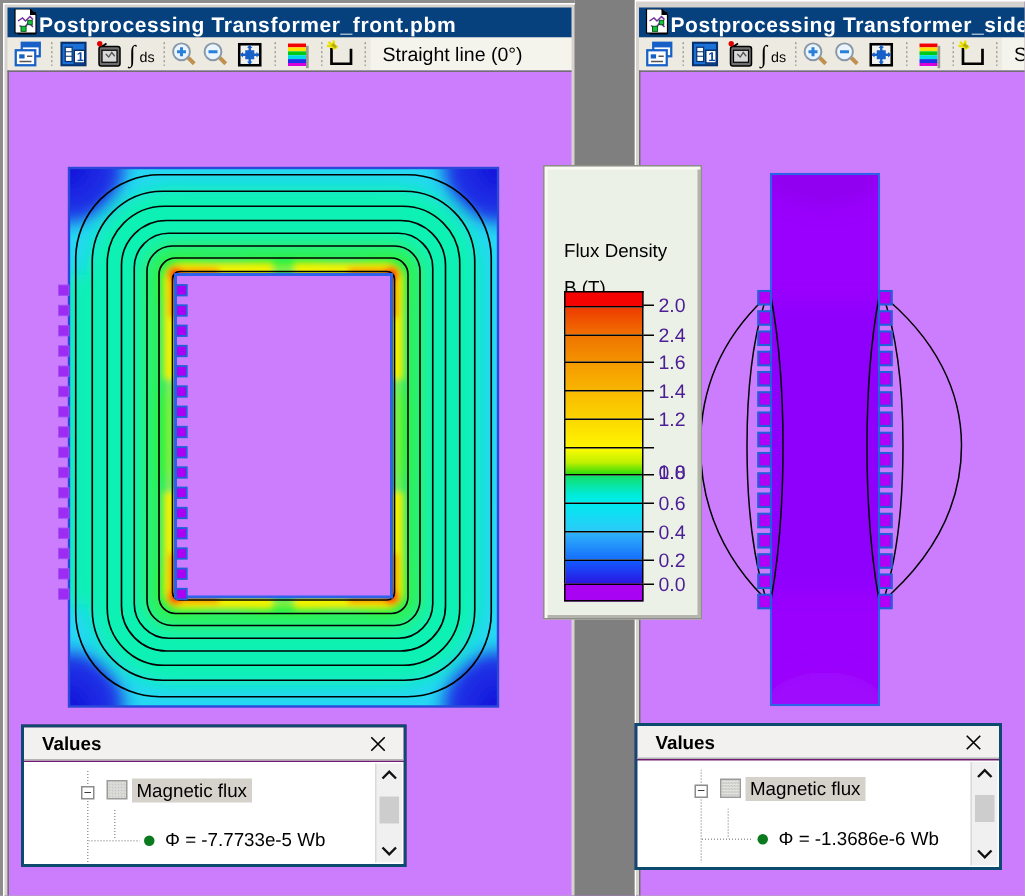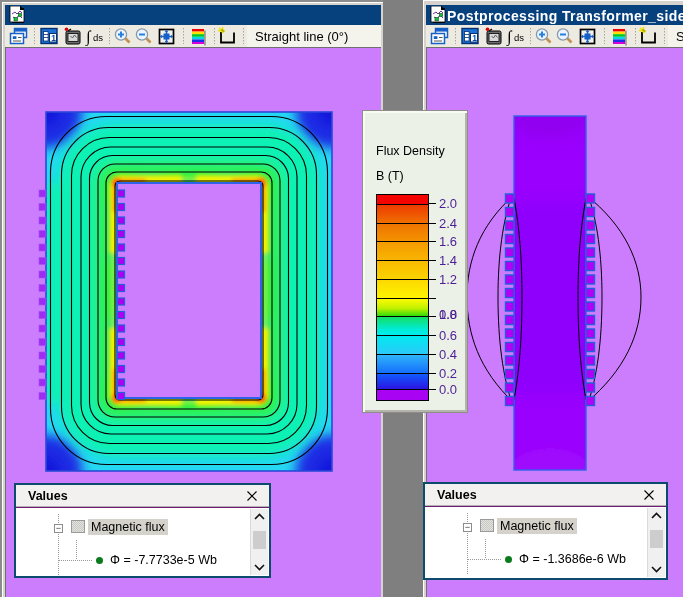--- a/index.html
+++ b/index.html
@@ -22,21 +22,21 @@
 #clientL { left:5px; top:47px; width:376px; height:550px; }
 #titleR { left:426px; top:5px; width:257px; }
 #toolbarR { left:426px; top:25px; width:257px; }
 #clientR { left:426px; top:47px; width:257px; height:550px; }
 
 #legend { left:362px; top:110px; width:106px; height:303px; background:#ECF1E8;
   border:1px solid #8E8E88; box-shadow: inset 2px 2px 0 #FAFAF4, inset -2px -2px 0 #B4B4AC; }
 #legendTitle { left:4px; top:4px; width:98px; height:19px; background:#06417E; color:#fff;
   font-weight:bold; font-size:13px; line-height:19px; padding-left:5px; }
 #legendTitle .x { position:absolute; right:6px; top:0px; font-weight:normal; font-size:12px; }
-.ltext { position:absolute; color:#000; font-size:12.5px; }
+.ltext { position:absolute; color:#000; font-size:12.5px;margin-top:16px; }
 
 .band { position:absolute; left:13px; width:53px; border-top:1px solid #000;
   border-left:1px solid #000; border-right:1px solid #000; }
 .tick { position:absolute; left:66px; width:7px; height:1px; background:#000; }
 .tlabel { position:absolute; left:76px; font-size:13px; color:#4c1d95; }
 
 .values { background:#701a75; border:2px solid #0c4a6e; }
 #valuesL { left:14px; top:483px; width:257px; height:95px; }
 #valuesR { left:423px; top:482px; width:245px; height:98px; }
 .vtitle { position:absolute; left:0; top:0; right:0; height:22px; background:#F2F1F0;
@@ -65,20 +65,21 @@
     <svg class="ticon" viewBox="0 0 17 18">
  <g id="docicon">
   <rect x="3" y="2" width="12" height="15" fill="#000"></rect>
   <path d="M1,0 h10 l4,4 v12 h-14 z" fill="#fff" stroke="#000" stroke-width="0.8"></path>
   <path d="M11,0 l4,4 h-4 z" fill="#000"></path>
   <path d="M3,8 l3,-2 2,2 3,-3 2,2 M4,11 l3,2 3,-4 3,3" stroke="#7030A0" stroke-width="1" fill="none"></path>
   <rect x="5" y="11.5" width="3.4" height="3.4" fill="#18C040" stroke="#005010" stroke-width="0.6"></rect>
   <rect x="9.5" y="7.5" width="3" height="3" fill="#18C040" stroke="#005010" stroke-width="0.6"></rect>
  </g>
 </svg>
+    <span class="ttext">Postprocessing Transformer_front.pbm</span>
   </div>
 <div id="toolbarL" class="abs toolbar">
 <svg width="376" height="22" viewBox="0 0 376 22">
   <g id="tbicons">
 
    <rect x="9.5" y="3.5" width="12" height="9" fill="#fff" stroke="#1660C8" stroke-width="1.5"></rect>
    <rect x="9" y="3" width="13" height="3.6" fill="#1660C8"></rect>
    <rect x="5.5" y="8.5" width="13" height="10" fill="#fff" stroke="#1660C8" stroke-width="1.5"></rect>
    <rect x="7.8" y="11.2" width="3.6" height="2.8" fill="#1660C8"></rect>
    <line x1="13" y1="12.5" x2="16.5" y2="12.5" stroke="#555" stroke-width="1"></line>

